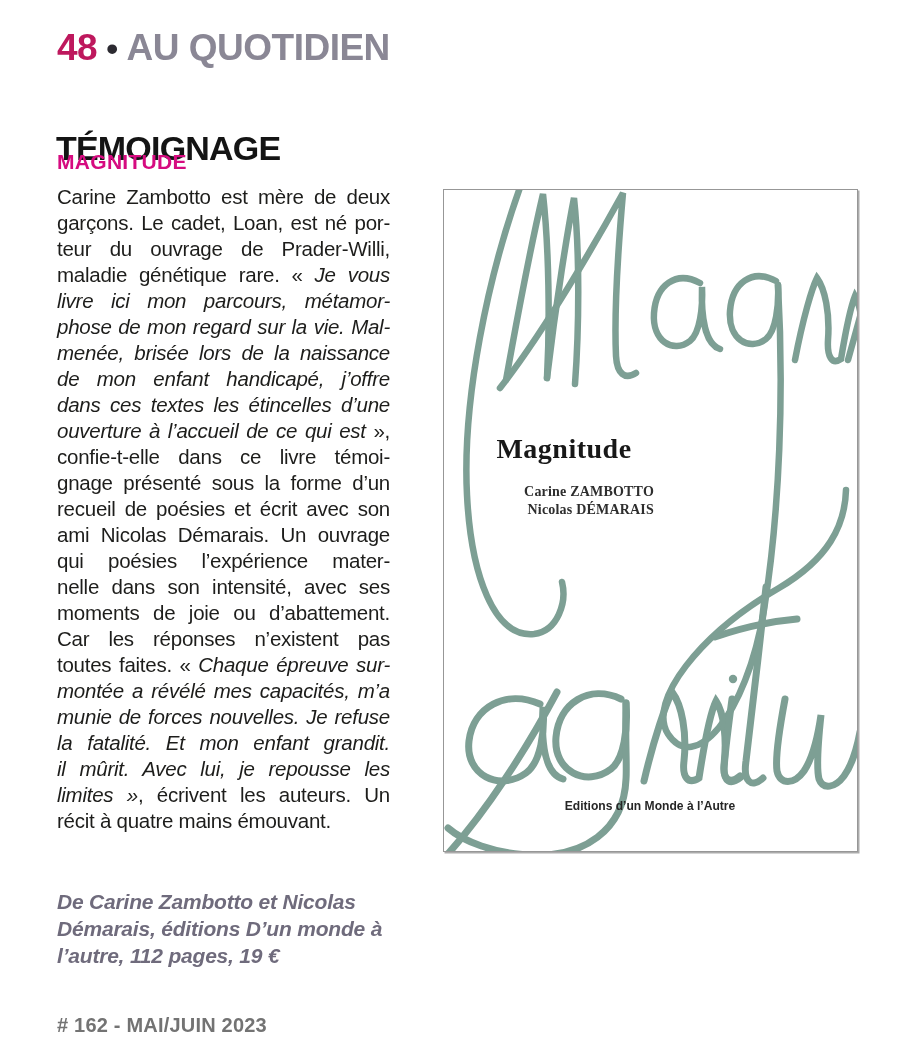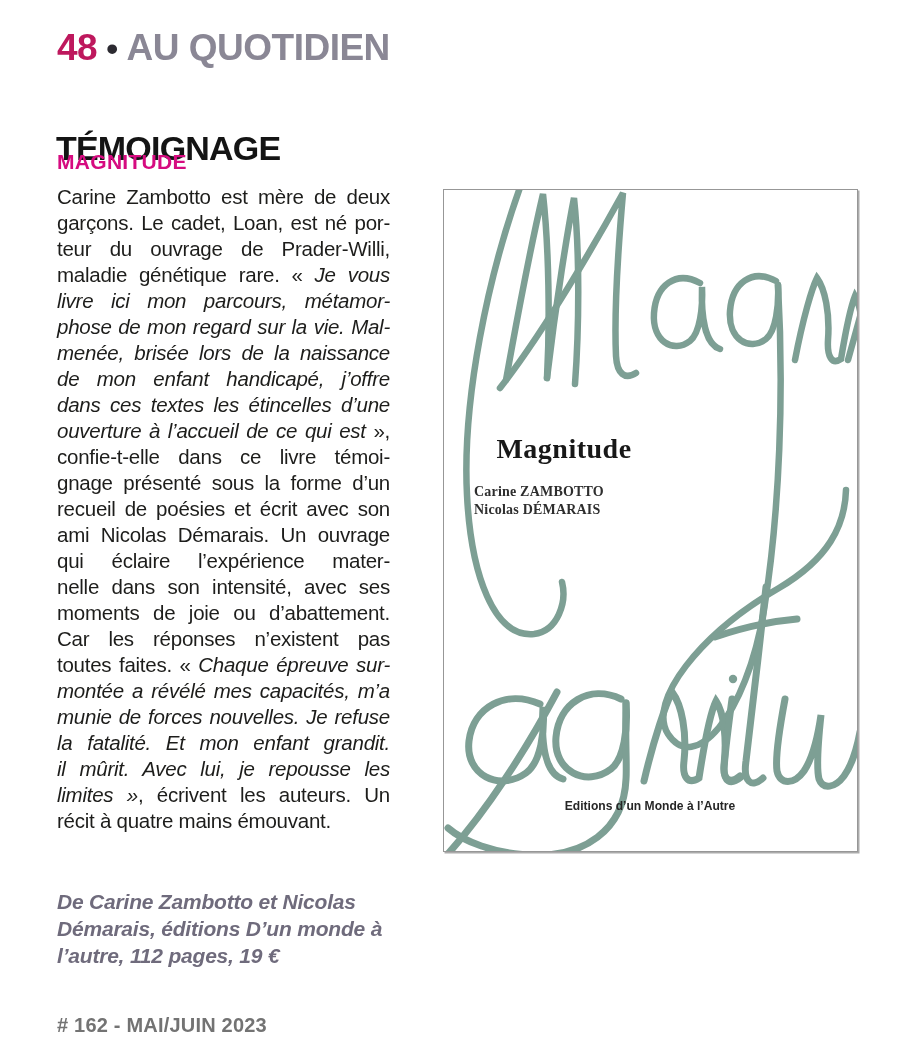--- a/index.html
+++ b/index.html
@@ -31,21 +31,21 @@
 
   
   .footer { position:absolute; left:57px; top:1014px; font-size:20px; font-weight:700; color:#737373; letter-spacing:0.2px; }
 
   
   .cover { position:absolute; left:443px; top:189px; width:413px; height:661px; background:#ffffff;
            border:1.5px solid #979797; box-shadow:1.5px 1.5px 0 #ababab; overflow:hidden; }
   .cover svg { position:absolute; left:0; top:0; }
   .cover-title { position:absolute; left:30px; top:243px; width:180px; text-align:center;
                  font-family:"Liberation Serif", serif; font-size:28px; font-weight:600; color:#181818; letter-spacing:0.5px; }
-  .cover-authors { position:absolute; left:30px; top:293px; width:180px; text-align:left;
+  .cover-authors { position:absolute; left:30px; top:293px; width:180px; text-align:right;
                    font-family:"Liberation Serif", serif; font-size:14px; font-weight:700; line-height:18px;
                    color:#2e2e2e; letter-spacing:0.2px; }
   .cover-pub { position:absolute; left:6px; top:608px; width:400px; text-align:center;
                font-size:13px; font-weight:600; color:#262626; transform:scaleX(0.93); }
 </style>
 </head>
 <body>
 
 <div class="page">
 
@@ -64,21 +64,21 @@
       <div class="bl"><span class="it">livre ici mon parcours, métamor-</span></div>
       <div class="bl"><span class="it">phose de mon regard sur la vie. Mal-</span></div>
       <div class="bl"><span class="it">menée, brisée lors de la naissance</span></div>
       <div class="bl"><span class="it">de mon enfant handicapé, j’offre</span></div>
       <div class="bl"><span class="it">dans ces textes les étincelles d’une</span></div>
       <div class="bl"><span class="it">ouverture à l’accueil de ce qui est</span><span> »,</span></div>
       <div class="bl"><span>confie-t-elle dans ce livre témoi-</span></div>
       <div class="bl"><span>gnage présenté sous la forme d’un</span></div>
       <div class="bl"><span>recueil de poésies et écrit avec son</span></div>
       <div class="bl"><span>ami Nicolas Démarais. Un ouvrage</span></div>
-      <div class="bl"><span>qui éclaire l’expérience mater-</span></div>
+      <div class="bl"><span>qui poésies l’expérience mater-</span></div>
       <div class="bl"><span>nelle dans son intensité, avec ses</span></div>
       <div class="bl"><span>moments de joie ou d’abattement.</span></div>
       <div class="bl"><span>Car les réponses n’existent pas</span></div>
       <div class="bl"><span>toutes faites. « </span><span class="it">Chaque épreuve sur-</span></div>
       <div class="bl"><span class="it">montée a révélé mes capacités, m’a</span></div>
       <div class="bl"><span class="it">munie de forces nouvelles. Je refuse</span></div>
       <div class="bl"><span class="it">la fatalité. Et mon enfant grandit.</span></div>
       <div class="bl"><span class="it">il mûrit. Avec lui, je repousse les</span></div>
       <div class="bl"><span class="it">limites »</span><span>, écrivent les auteurs. Un</span></div>
       <div class="bl last"><span>récit à quatre mains émouvant.</span></div>

